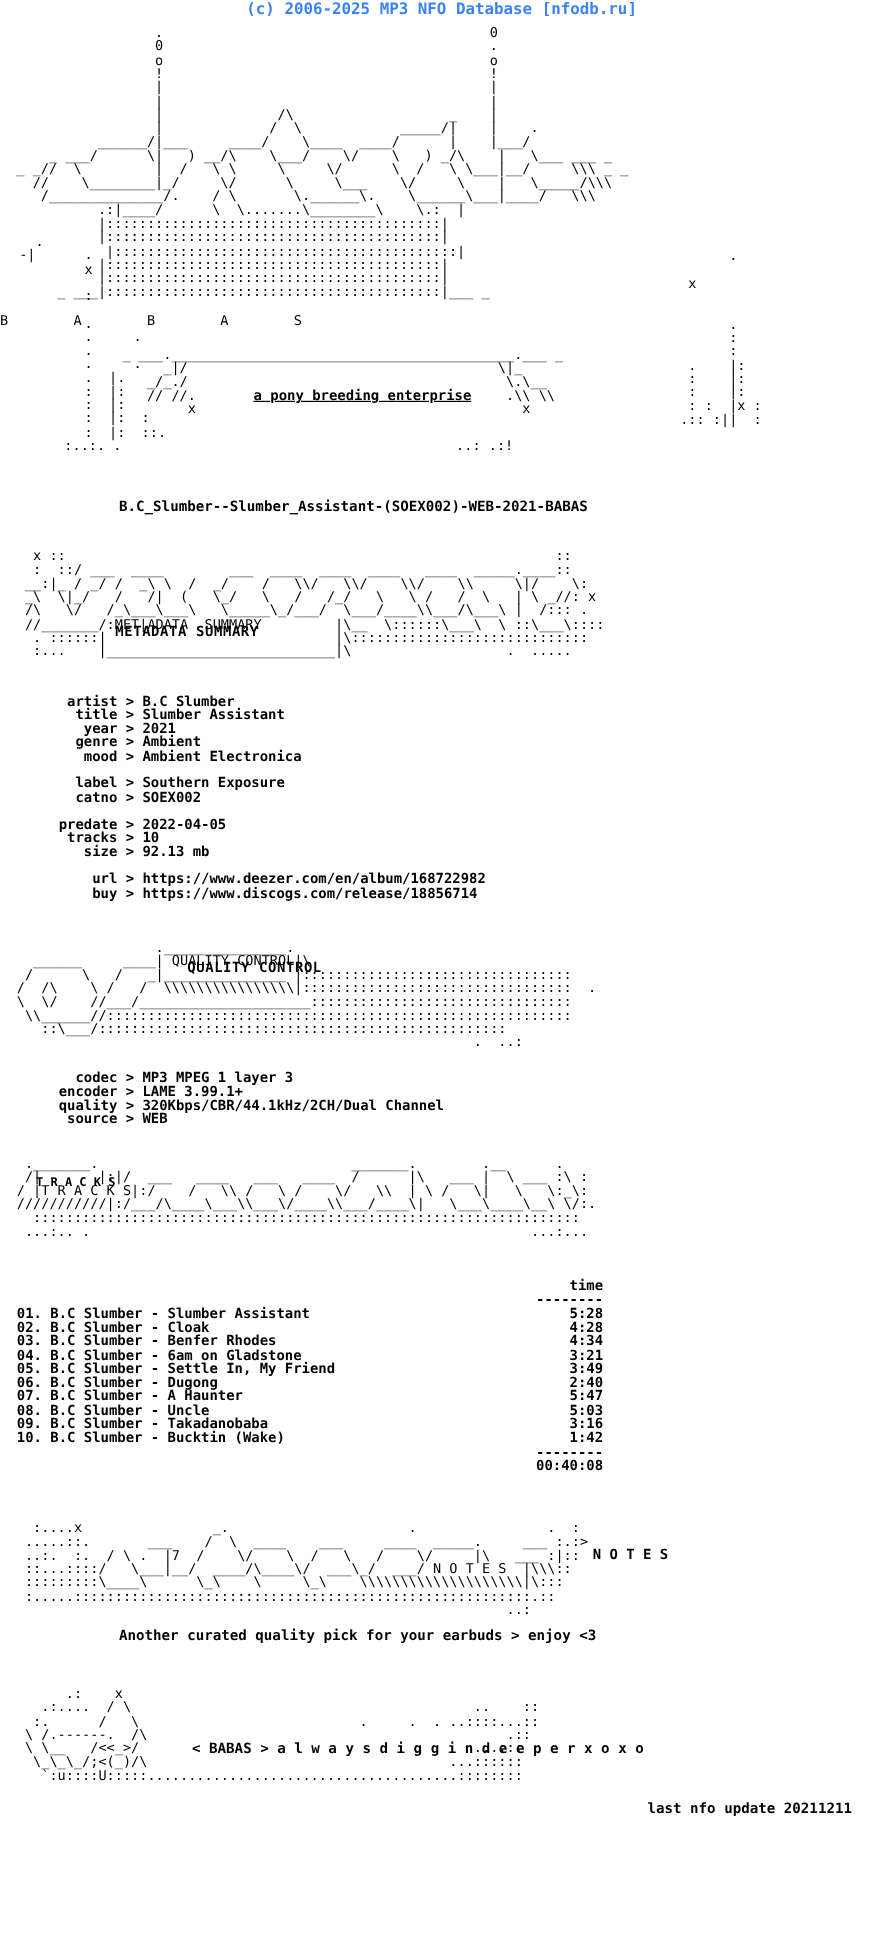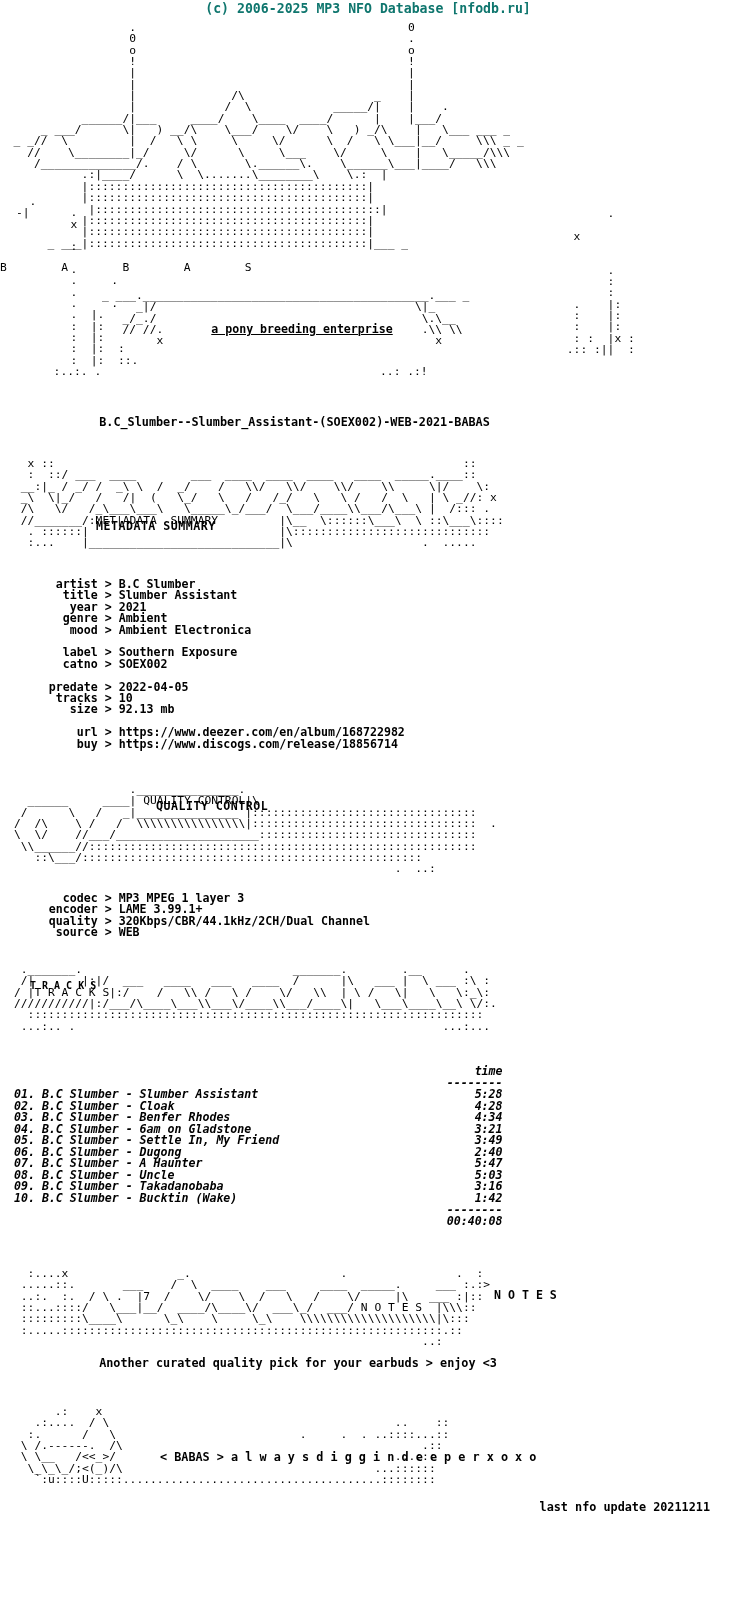--- a/index.html
+++ b/index.html
@@ -14,21 +14,21 @@
     color: #000000;
     overflow: hidden;
   }
   .page {
     position: relative;
     width: 736px;
     height: 1620px;
   }
   .hdr {
     text-align: center;
-    color: #0f766e;
+    color: #3b82f6;
     font-size: 13.2px;
     line-height: 16px;
     font-weight: bold;
     letter-spacing: 0px;
     padding-top: 1px;
     white-space: pre;
   }
   pre.art {
     margin: 0;
     padding: 0;
@@ -200,21 +200,21 @@
 / |T R A C K S|:/    /   \\ /   \ /    \/   \\  | \ /   \|   \   \:_\:
 ///////////|:/___/\____\___\\___\/____\\___/____\|   \___\____\__\ \/:.
   :::::::::::::::::::::::::::::::::::::::::::::::::::::::::::::::::::
  ...:.. .                                                      ...:...</pre>
   </div>
 
   <div style="position:absolute; left:30px; top:980px;">
     <div style="font-size:10px; font-weight:bold; font-family:'DejaVu Sans Mono','Liberation Mono',monospace;">T R A C K S</div>
   </div>
 
-  <div style="position:absolute; left:0; top:1066px; width:736px;font-style:italic;">
+  <div style="position:absolute; left:0; top:1066px; width:736px;">
     <pre class="txt" id="tracklist-body" style="line-height:11.55px;">                                                                    time
                                                                 --------
   01. B.C Slumber - Slumber Assistant                               5:28
   02. B.C Slumber - Cloak                                           4:28
   03. B.C Slumber - Benfer Rhodes                                   4:34
   04. B.C Slumber - 6am on Gladstone                                3:21
   05. B.C Slumber - Settle In, My Friend                            3:49
   06. B.C Slumber - Dugong                                          2:40
   07. B.C Slumber - A Haunter                                       5:47
   08. B.C Slumber - Uncle                                           5:03

